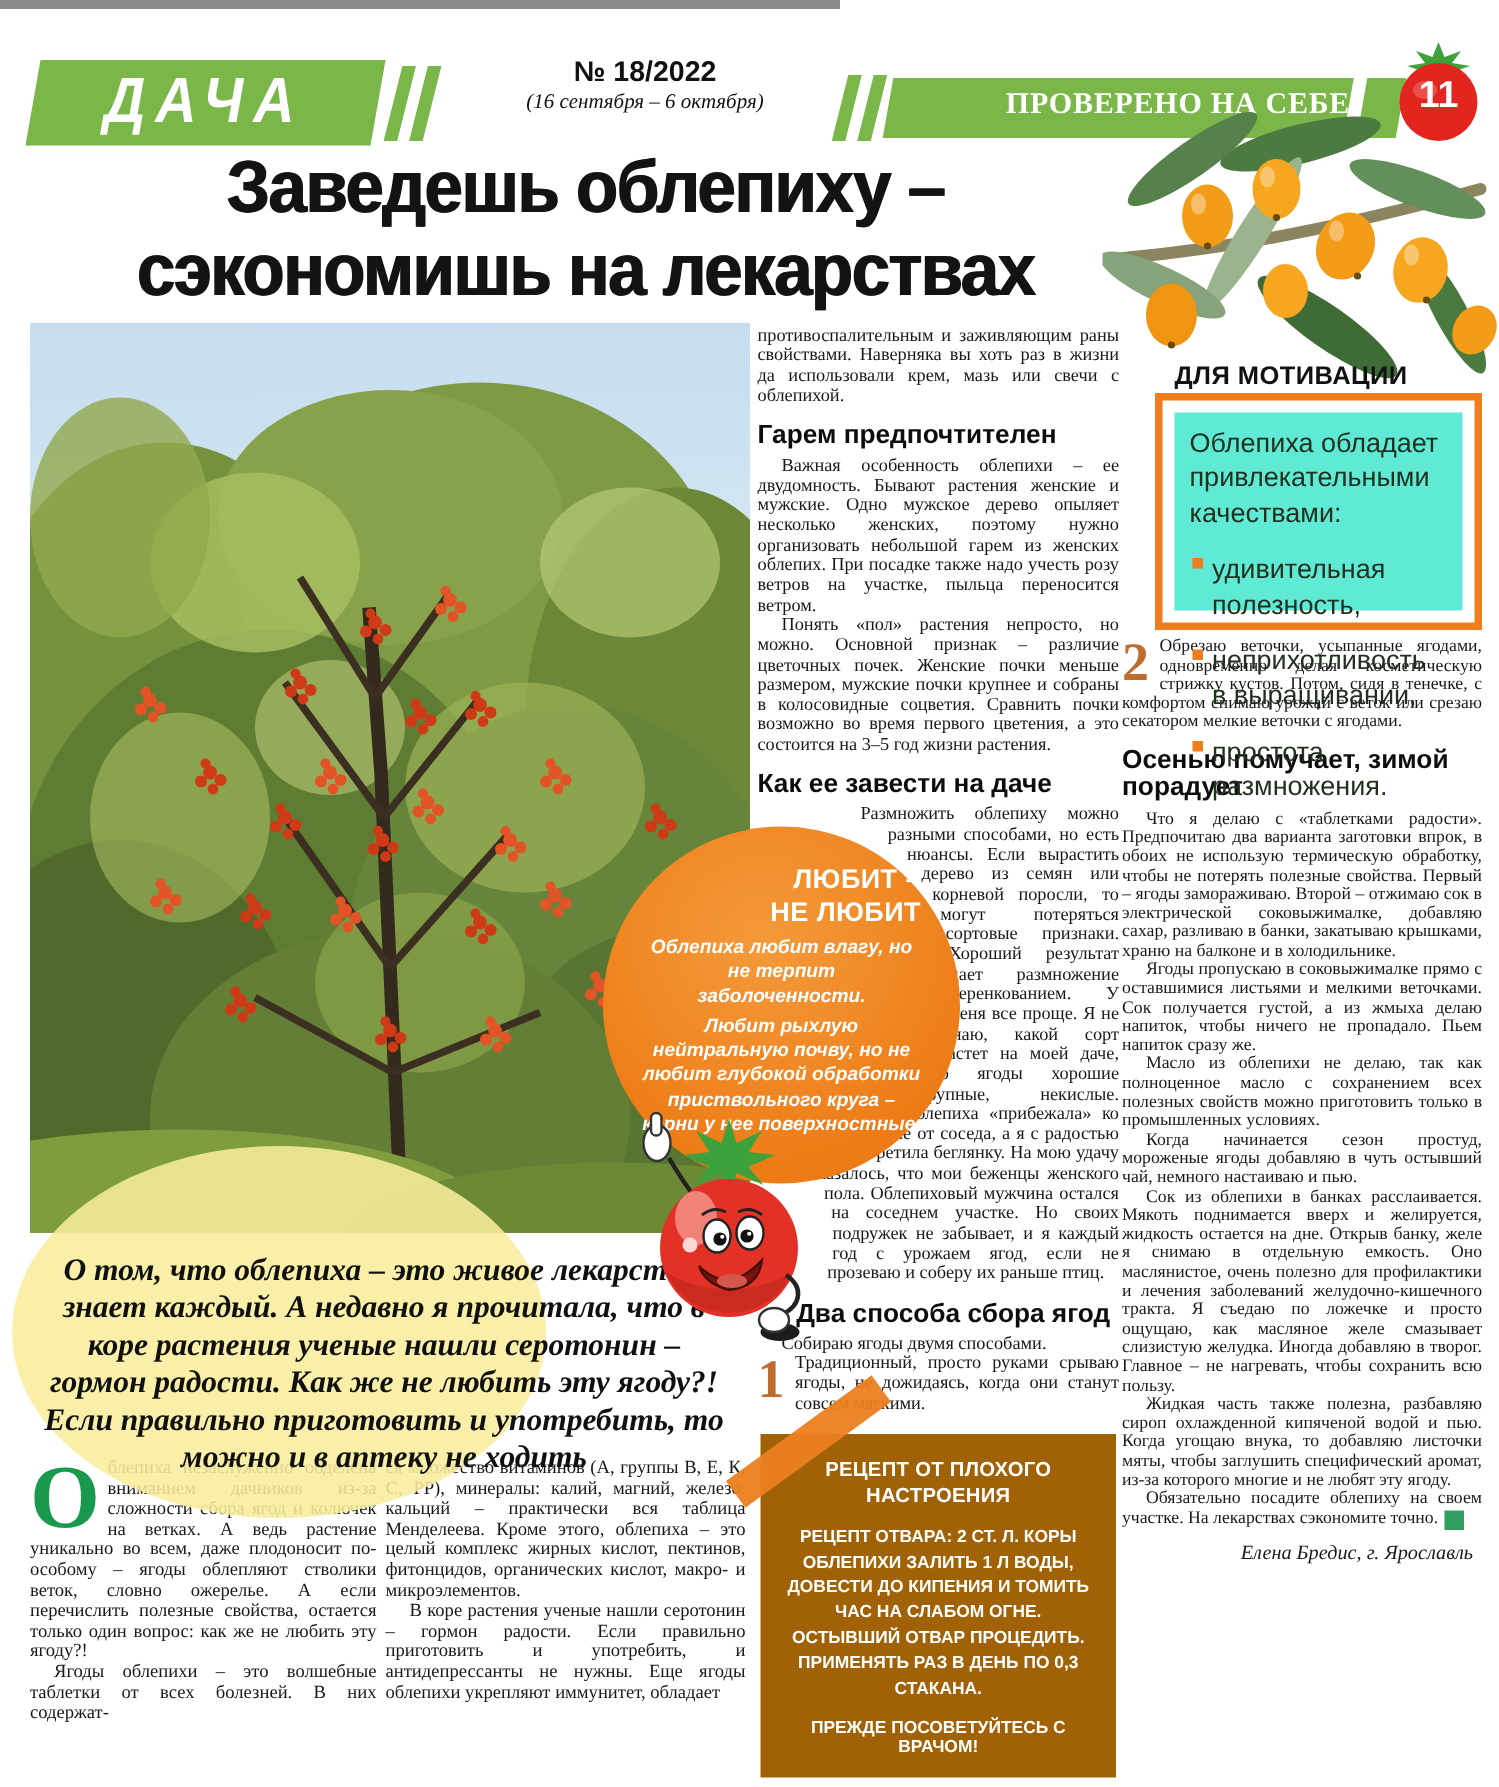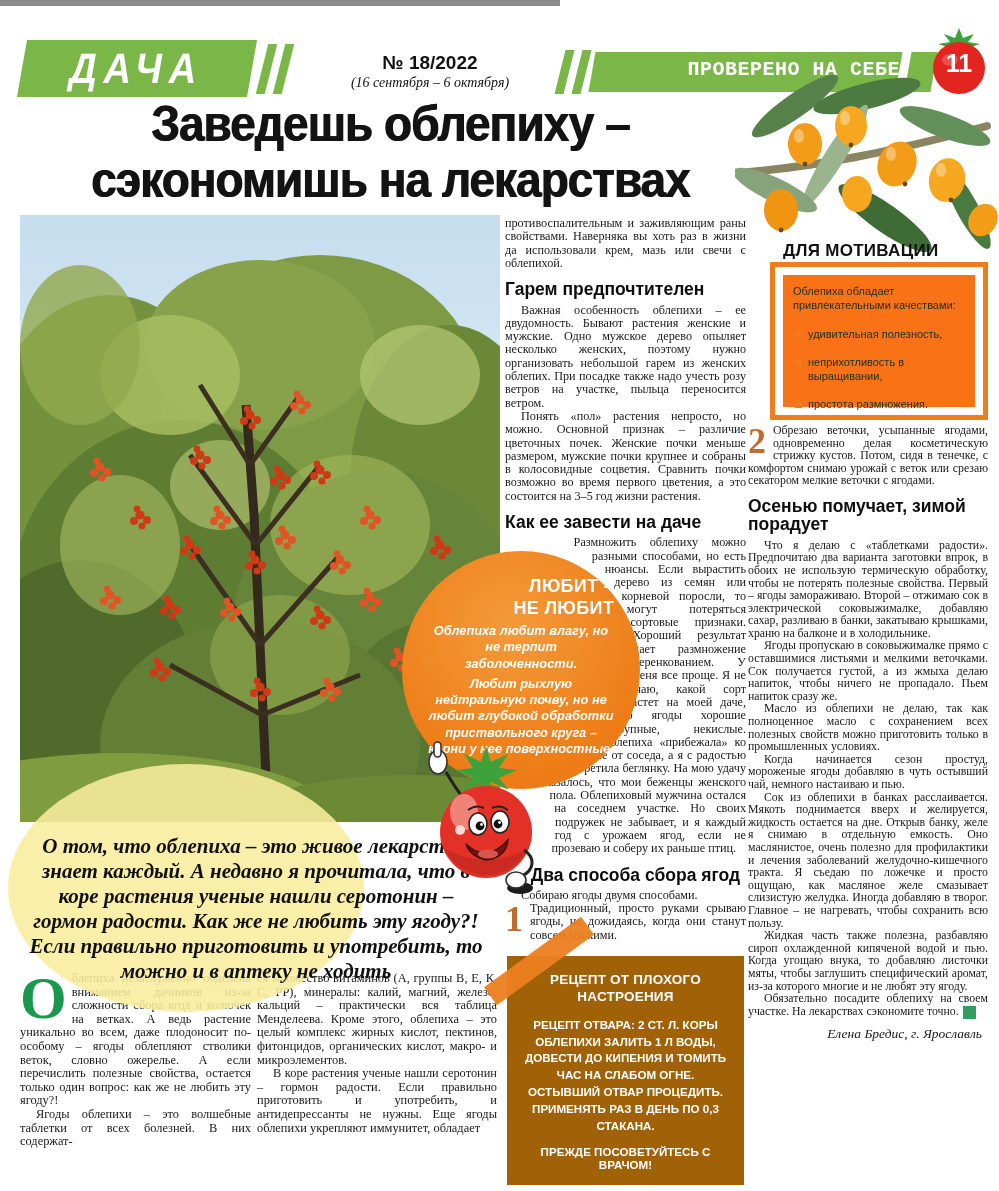--- a/index.html
+++ b/index.html
@@ -4,47 +4,47 @@
 <style>
   html,body{margin:0;padding:0;background:#ffffff;}
   .page{position:relative;width:999px;height:1191px;background:#fff;overflow:hidden;
         font-family:"Liberation Serif",serif;color:#181818;}
   
   .logo-box{position:absolute;left:22px;top:40px;width:230px;height:57px;background:#7ab648;
             transform:skewX(-10deg);display:flex;align-items:center;justify-content:center;}
   .logo-box span{font-family:"Liberation Sans",sans-serif;font-weight:800;font-size:38px;
             color:#fff;letter-spacing:7px;transform:scaleY(1.12);}
   .slash{position:absolute;width:9px;background:#7ab648;transform:skewX(-14deg);}
-  .issue-block{position:absolute;left:300px;top:52px;width:260px;text-align:center;}
+  .issue-block{position:absolute;left:300px;top:38px;width:260px;text-align:center;}
   .issue-no{font-family:"Liberation Sans",sans-serif;font-weight:800;font-size:19px;color:#111;}
   .issue-dates{font-style:italic;font-size:14px;color:#111;margin-top:1px;}
   .rubric-bar{position:absolute;left:592px;top:52px;width:342px;height:40px;background:#7ab648;
               transform:skewX(-10deg);}
   .rubric-bar .cut{position:absolute;right:26px;top:0;width:9px;height:40px;background:#fff;}
   .rubric-text{position:absolute;left:560px;top:58px;width:340px;text-align:right;
-               font-family:Liberation Mono, monospace;font-weight:800;font-size:20px;color:#fff;
+               font-family:Liberation Serif, serif;font-weight:800;font-size:20px;color:#fff;
                letter-spacing:.5px;}
   .page-badge{position:absolute;left:928px;top:26px;width:62px;height:70px;}
   .page-badge .num{position:absolute;left:0;top:20px;width:62px;text-align:center;
                    font-family:"Liberation Sans",sans-serif;font-weight:800;font-size:25px;color:#fff;}
   .scan-smudge{position:absolute;left:0;top:0;width:560px;height:6px;background:#2b2b2b;opacity:.55;}
   
   .headline{position:absolute;left:28px;top:100px;width:724px;text-align:center;
             font-family:"Liberation Sans",sans-serif;font-weight:700;font-size:46px;
             line-height:52px;color:#131313;letter-spacing:-1px;transform:scaleY(1.07);
             text-shadow:1px 0 0 #131313;}
   
   .berries{position:absolute;left:735px;top:68px;width:264px;height:196px;}
   
   .motiv-title{position:absolute;left:783px;top:241px;font-family:"Liberation Sans",sans-serif;
                font-weight:800;font-size:17px;color:#111;z-index:5;letter-spacing:.3px;}
   .motiv-box{position:absolute;left:770px;top:262px;width:218px;height:158px;border:5px solid #ee7d1d;
              background:#fff;box-sizing:border-box;padding:8px;z-index:4;}
-  .motiv-inner{background:#f97316;height:100%;box-sizing:border-box;padding:9px 10px;
-               font-family:"Liberation Sans",sans-serif;font-size:11px;line-height:1.3;color:#22301f;}
+  .motiv-inner{background:#5eead4;height:100%;box-sizing:border-box;padding:9px 10px;
+               font-family:"Liberation Sans",sans-serif;font-size:18px;line-height:1.3;color:#22301f;}
   .motiv-item{display:flex;margin-top:14px;}
   .motiv-item .sq{flex:0 0 auto;width:7px;height:7px;background:#ee7d1d;margin:4px 6px 0 2px;}
   
   .photo{position:absolute;left:20px;top:215px;width:480px;height:607px;overflow:hidden;z-index:1;}
   
   .bubble{position:absolute;left:402px;top:551px;width:238px;height:238px;border-radius:50%;
           background:radial-gradient(circle at 45% 32%,#f49a3a,#ed7c16 72%);z-index:3;
           box-sizing:border-box;padding:25px 26px 0 26px;text-align:center;color:#fff;
           font-family:"Liberation Sans",sans-serif;}
   .bubble-title{font-weight:800;font-size:18px;line-height:1.2;letter-spacing:.3px;text-align:right;}

